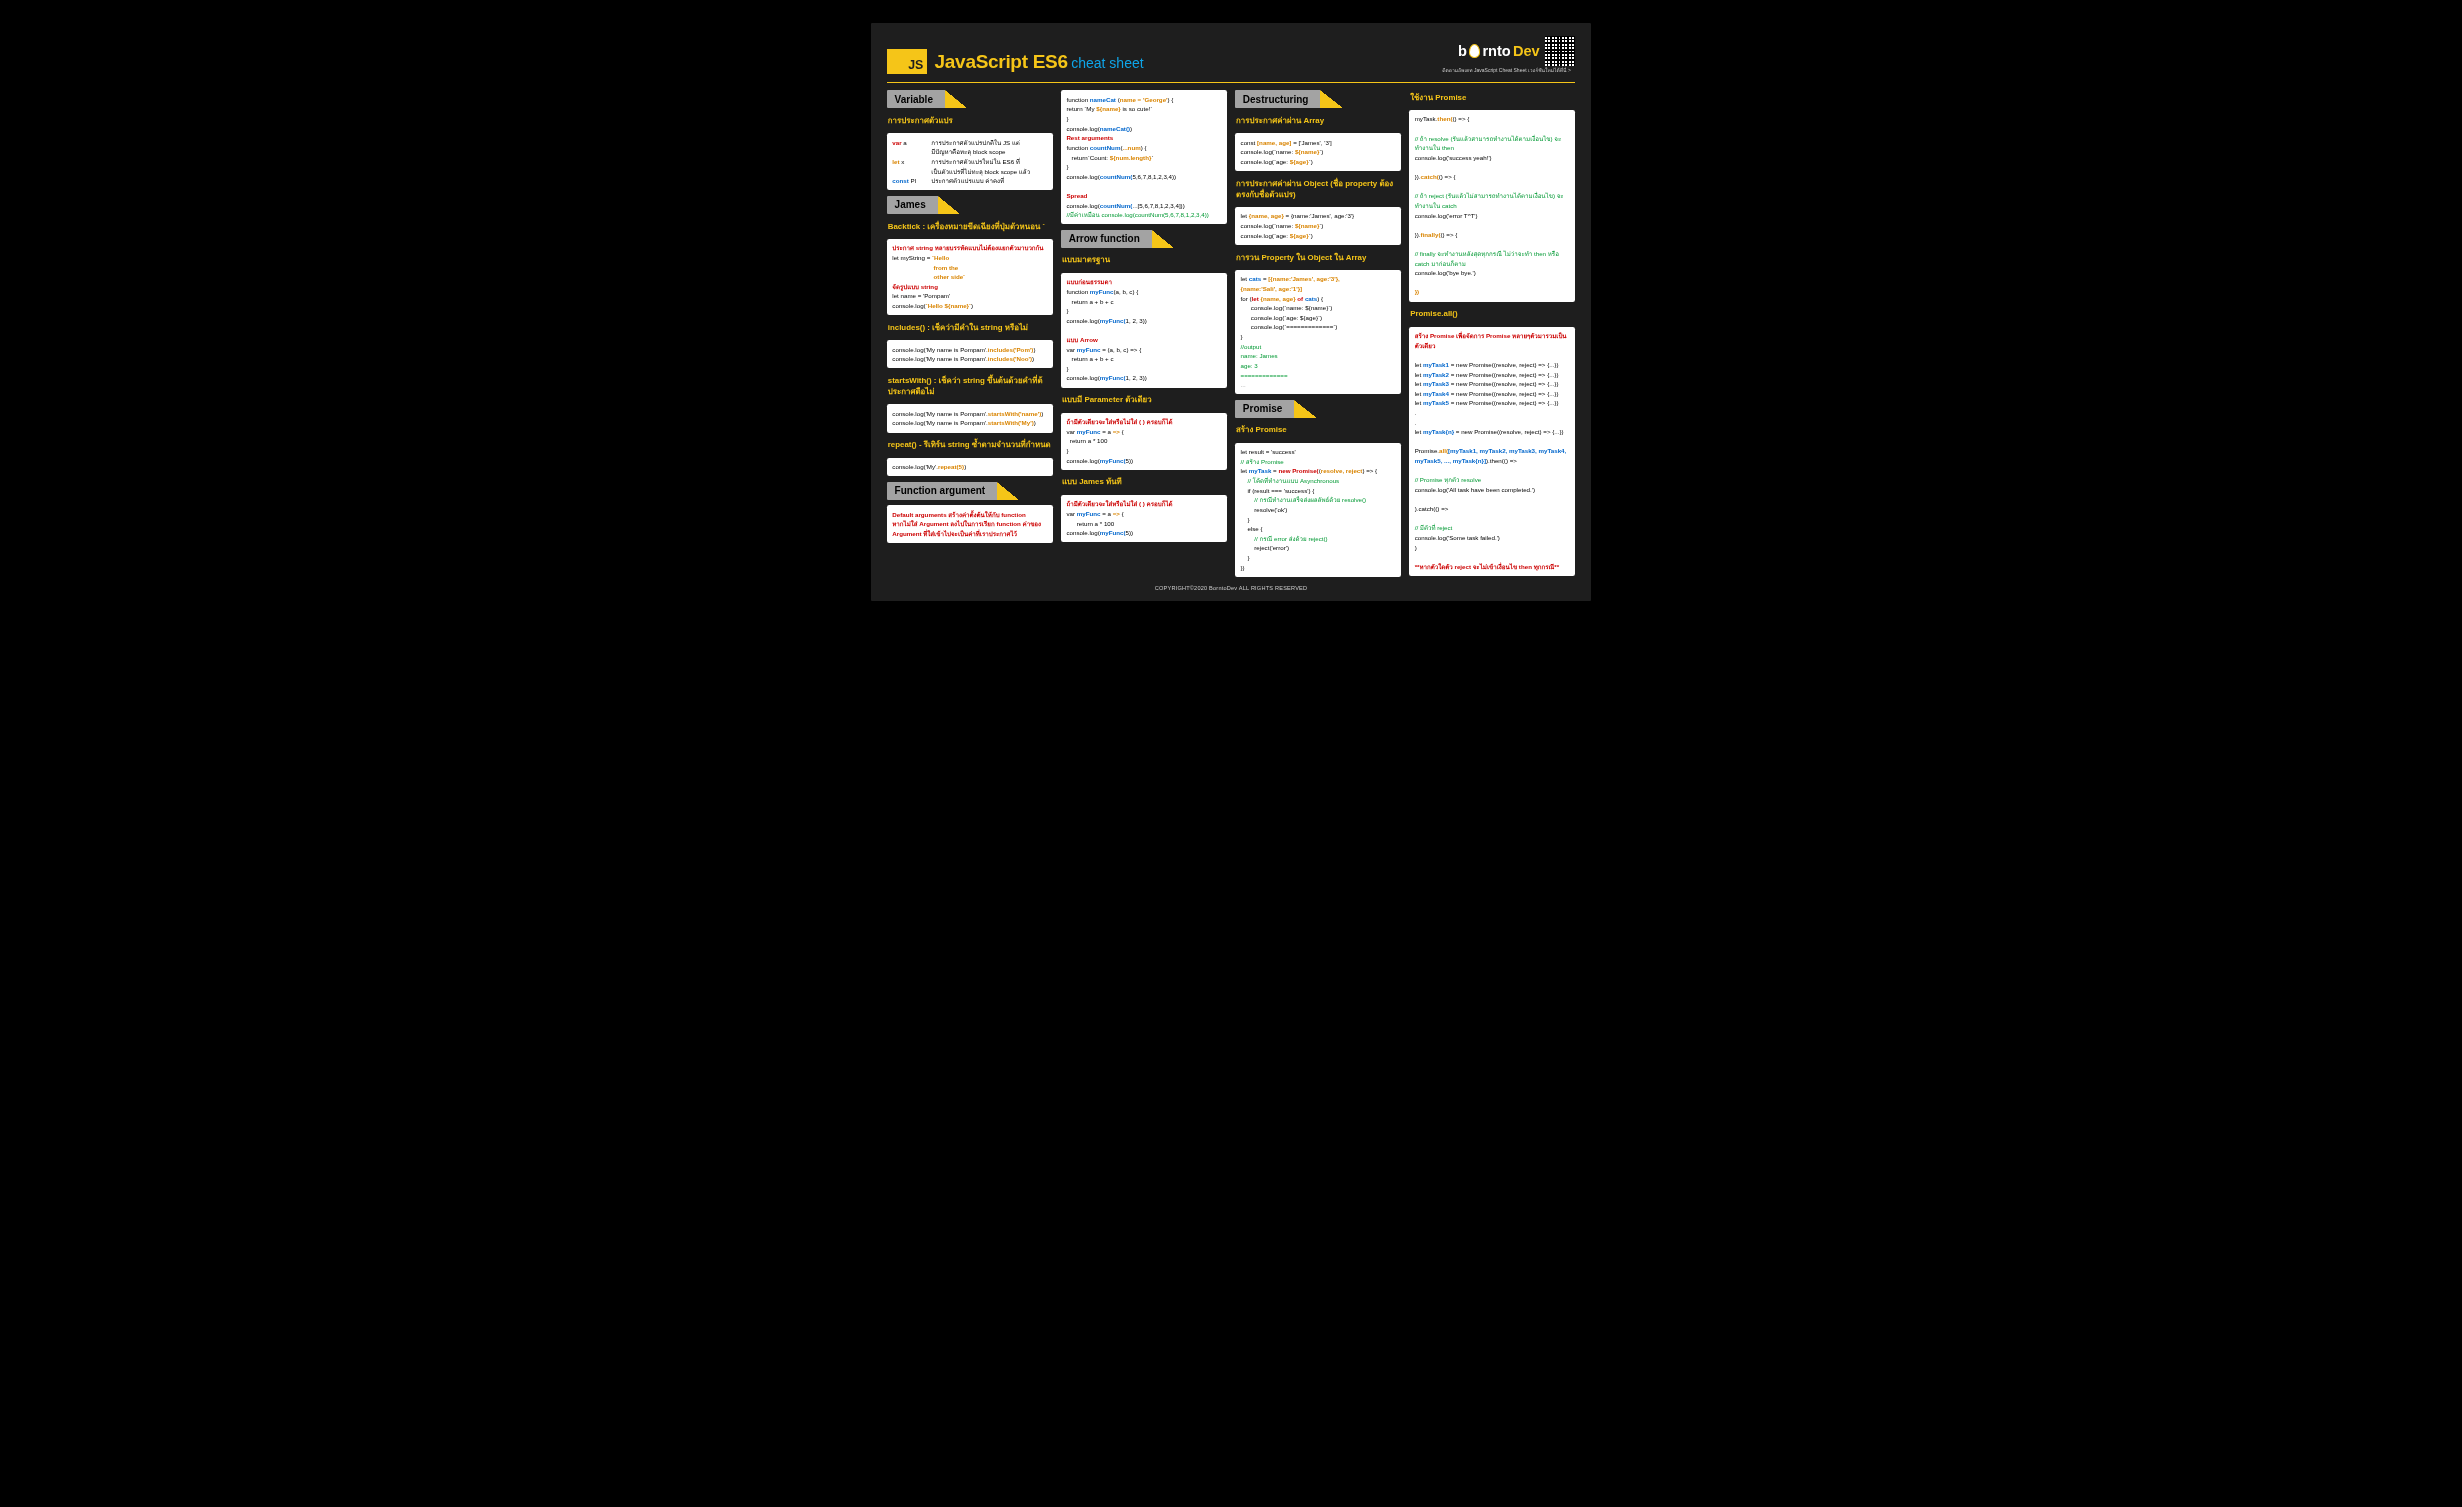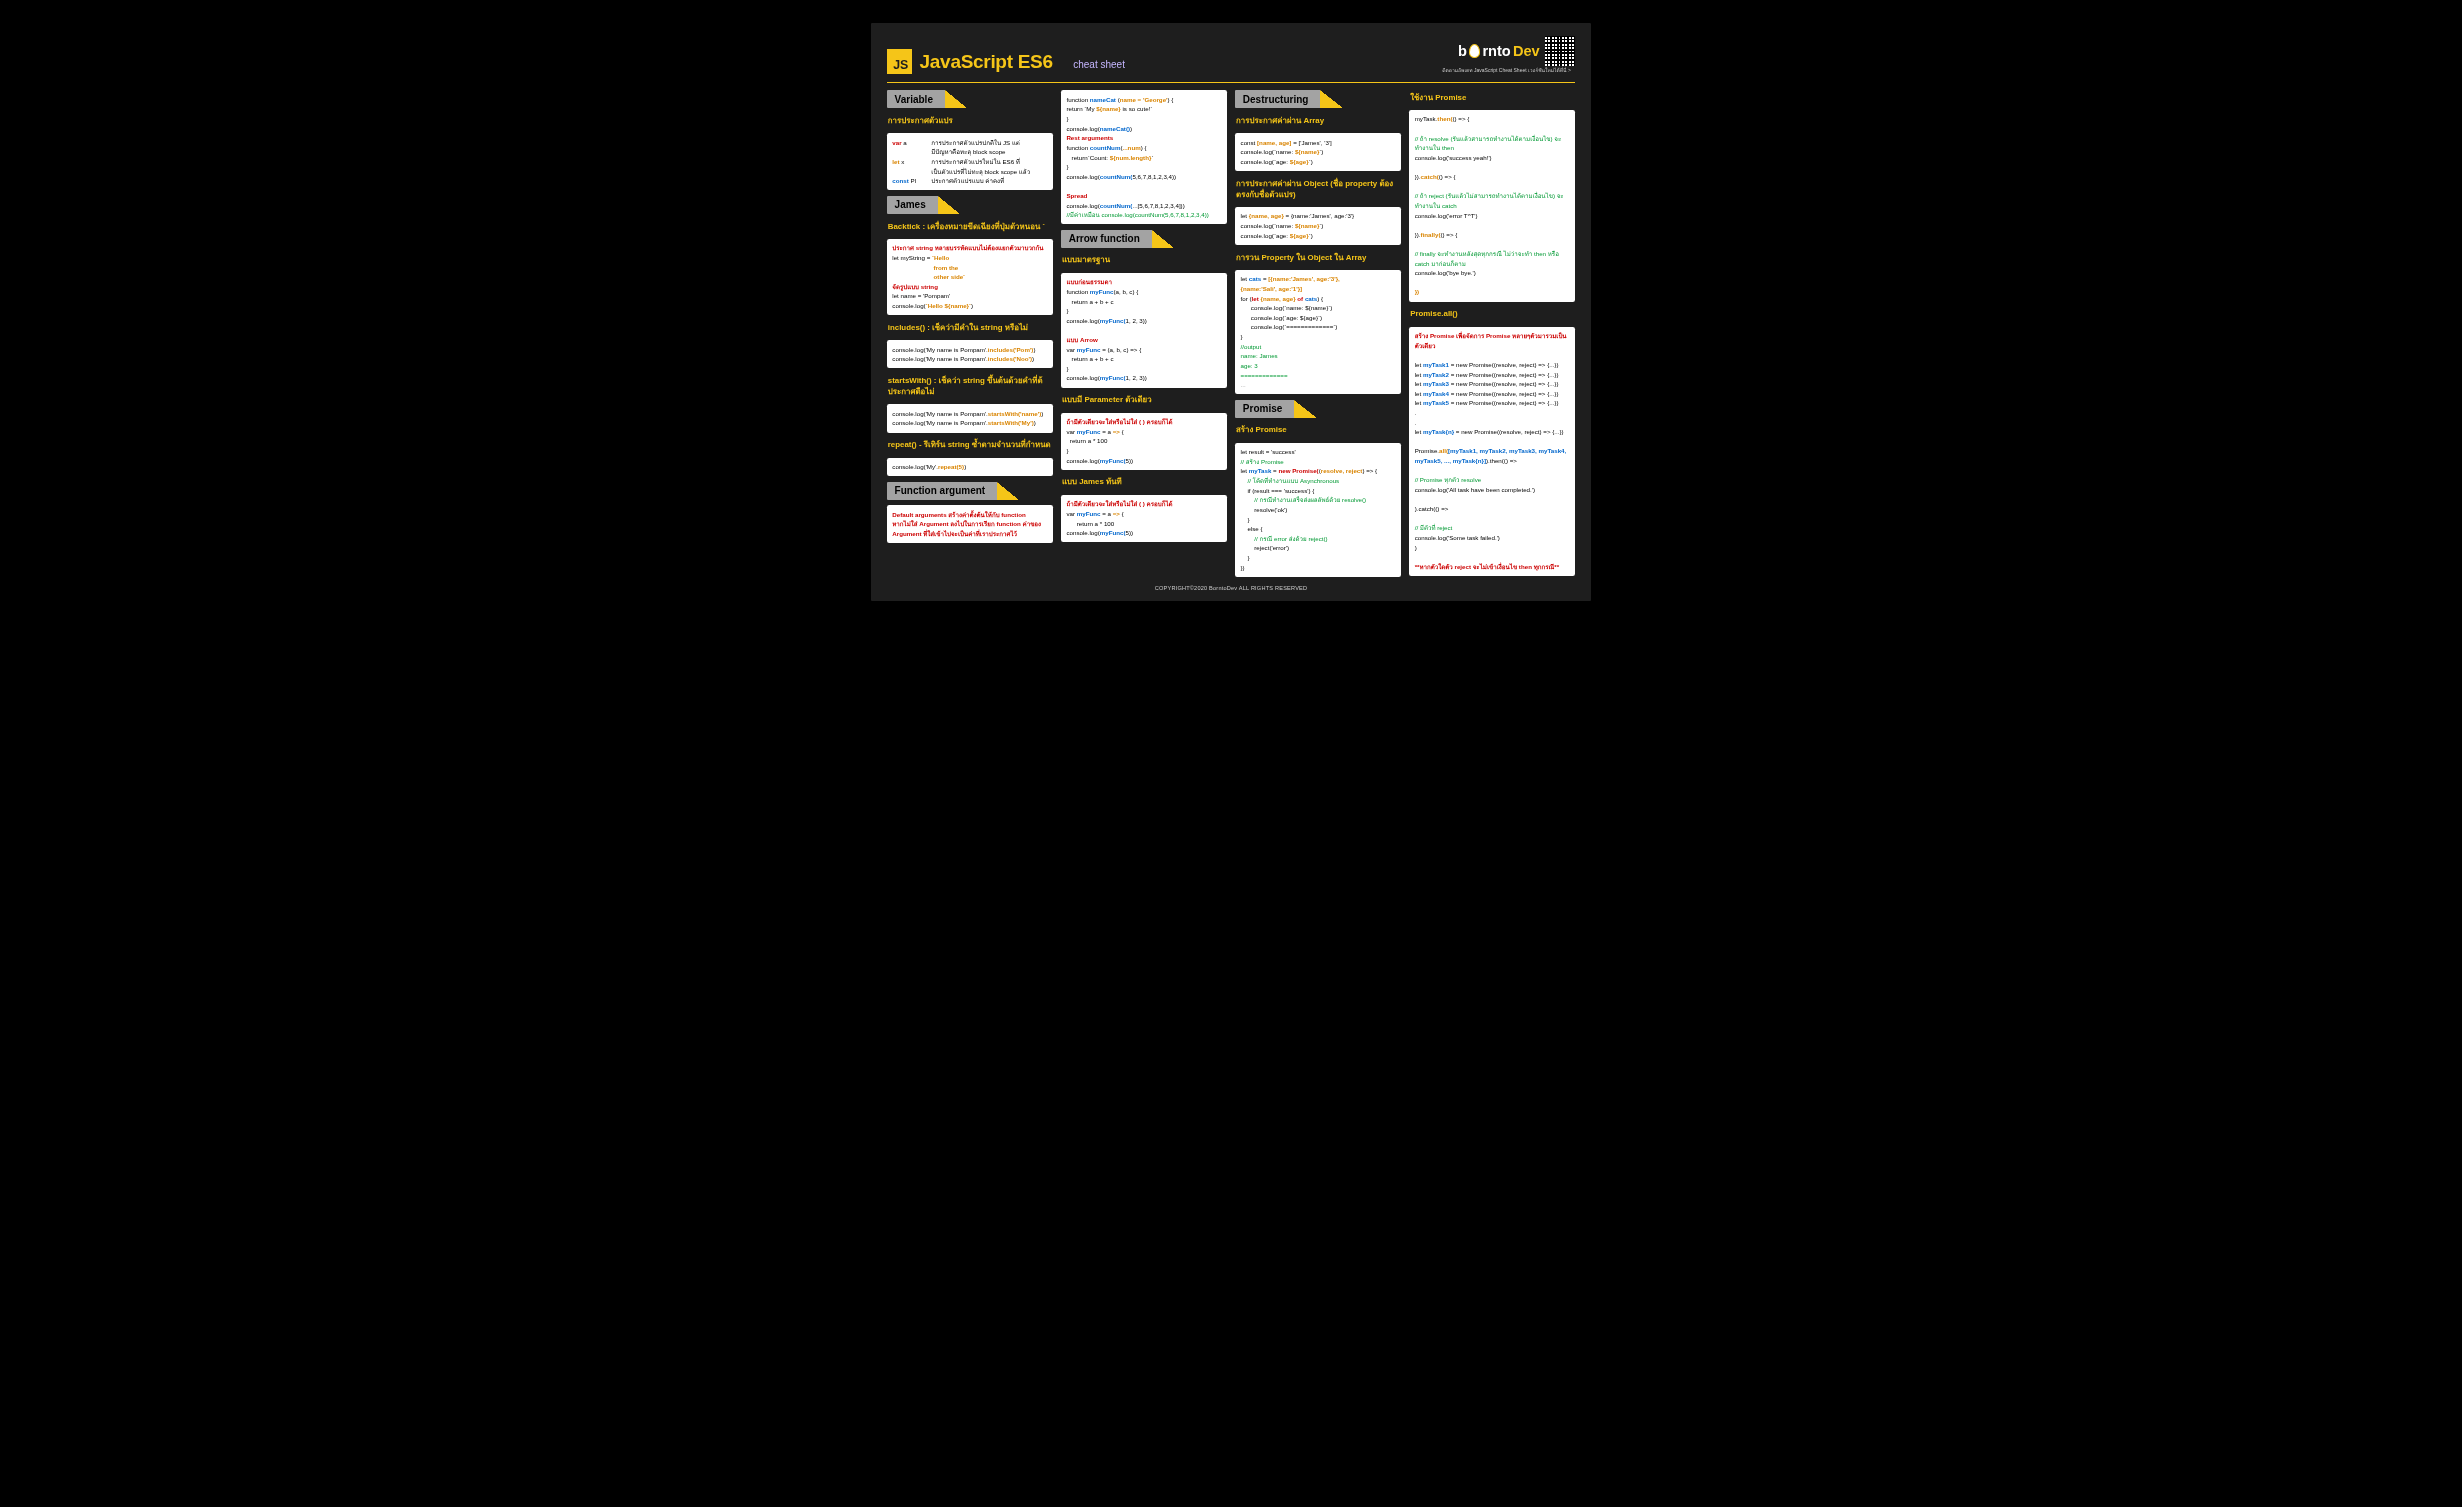--- a/index.html
+++ b/index.html
@@ -19,32 +19,32 @@
   }
   .header-row {
     display: flex;
     align-items: flex-end;
     justify-content: space-between;
     padding-bottom: 4.5px;
   }
   .brand-left { display: flex; align-items: center; gap: 7.9px; }
   .js-badge {
     background: #F5C518;
-    width: 25px; height: 25px;
+    width: 40px; height: 25px;
     display: flex; align-items: flex-end; justify-content: flex-end;
     font-weight: 900; font-size: 12.4px; color: #1e1e1e;
     padding: 2.2px 3.4px;
   }
   .title {
     font-size: 19px;
     font-weight: 800;
     color: #F5C518;
     letter-spacing: -0.3px;
   }
-  .title-sub { color: #c4b5fd; font-size: 10px; font-weight: 400; margin-left: 18px; }
+  .title-sub { color: #0ea5e9; font-size: 14px; font-weight: 400; margin-left: 1px; }
   .brand-right { display: flex; flex-direction: column; align-items: flex-end; }
   .btd-logo { display: flex; align-items: baseline; gap: 2.2px; font-size: 14.6px; font-weight: 800; }
   .btd-logo .b { color: #fff; }
   .btd-logo .dev { color: #F5C518; }
   .btd-logo .egg {
     width: 11.2px; height: 13.5px; background: #fff; border-radius: 50% 50% 50% 50% / 60% 60% 40% 40%;
     border: 1.1px solid #F5C518; display:inline-block; position:relative; top:1.7px;
   }
   .qr { width: 30px; height: 30px; background:
     repeating-linear-gradient(0deg,#fff 0 1.7px,#000 1.7px 3.4px),

